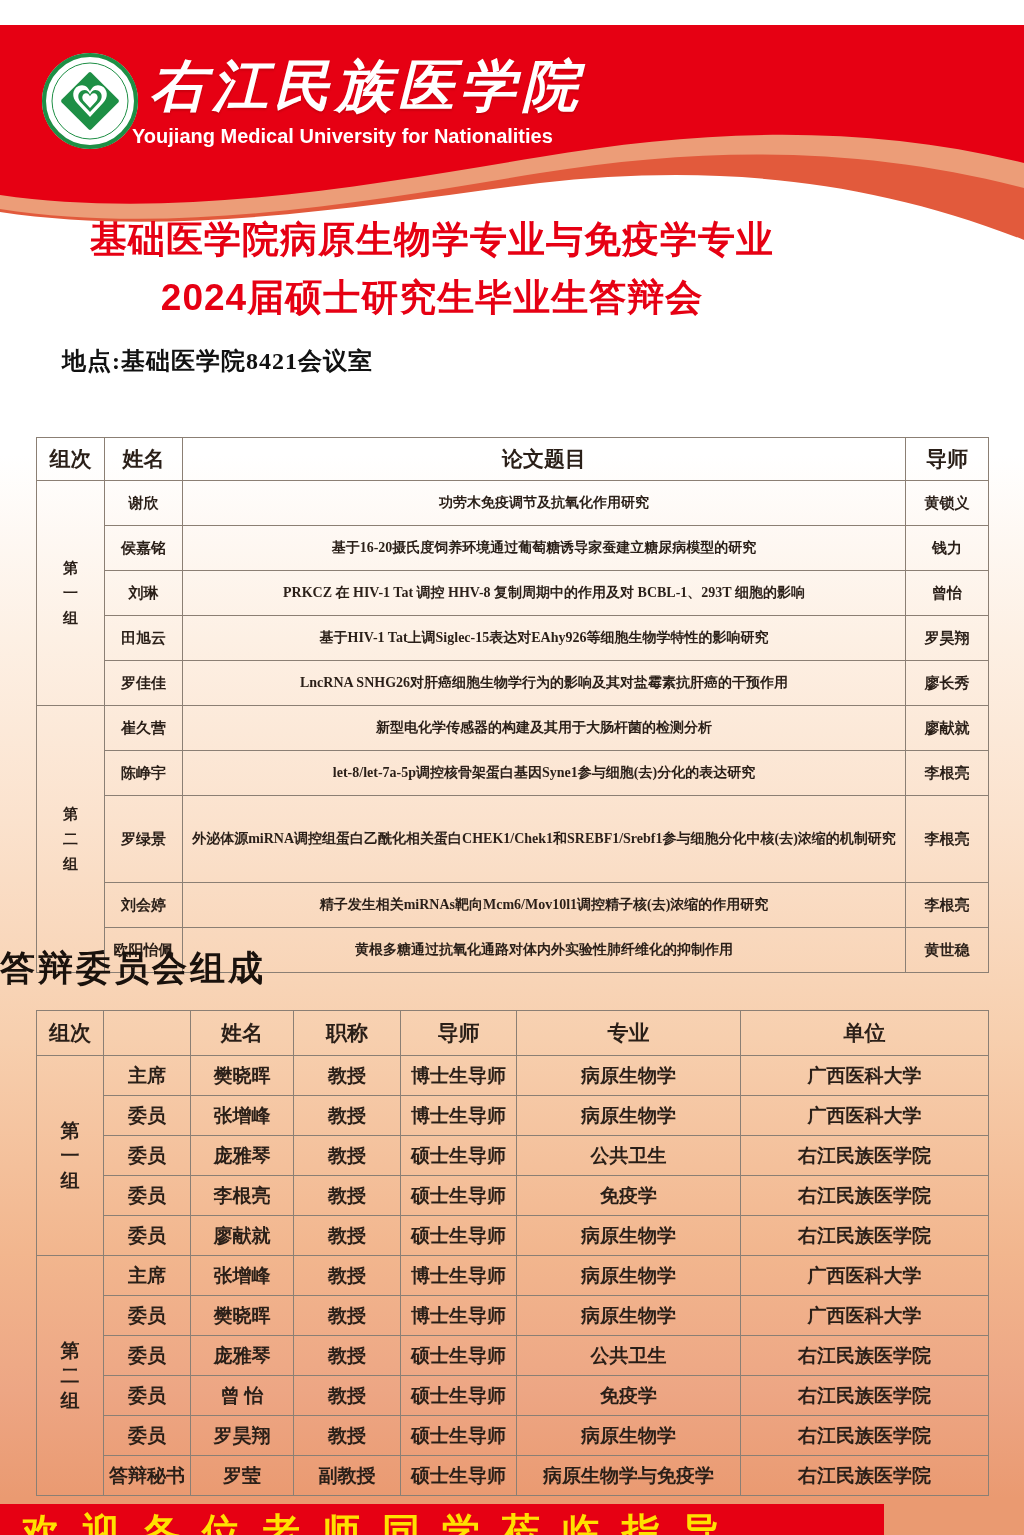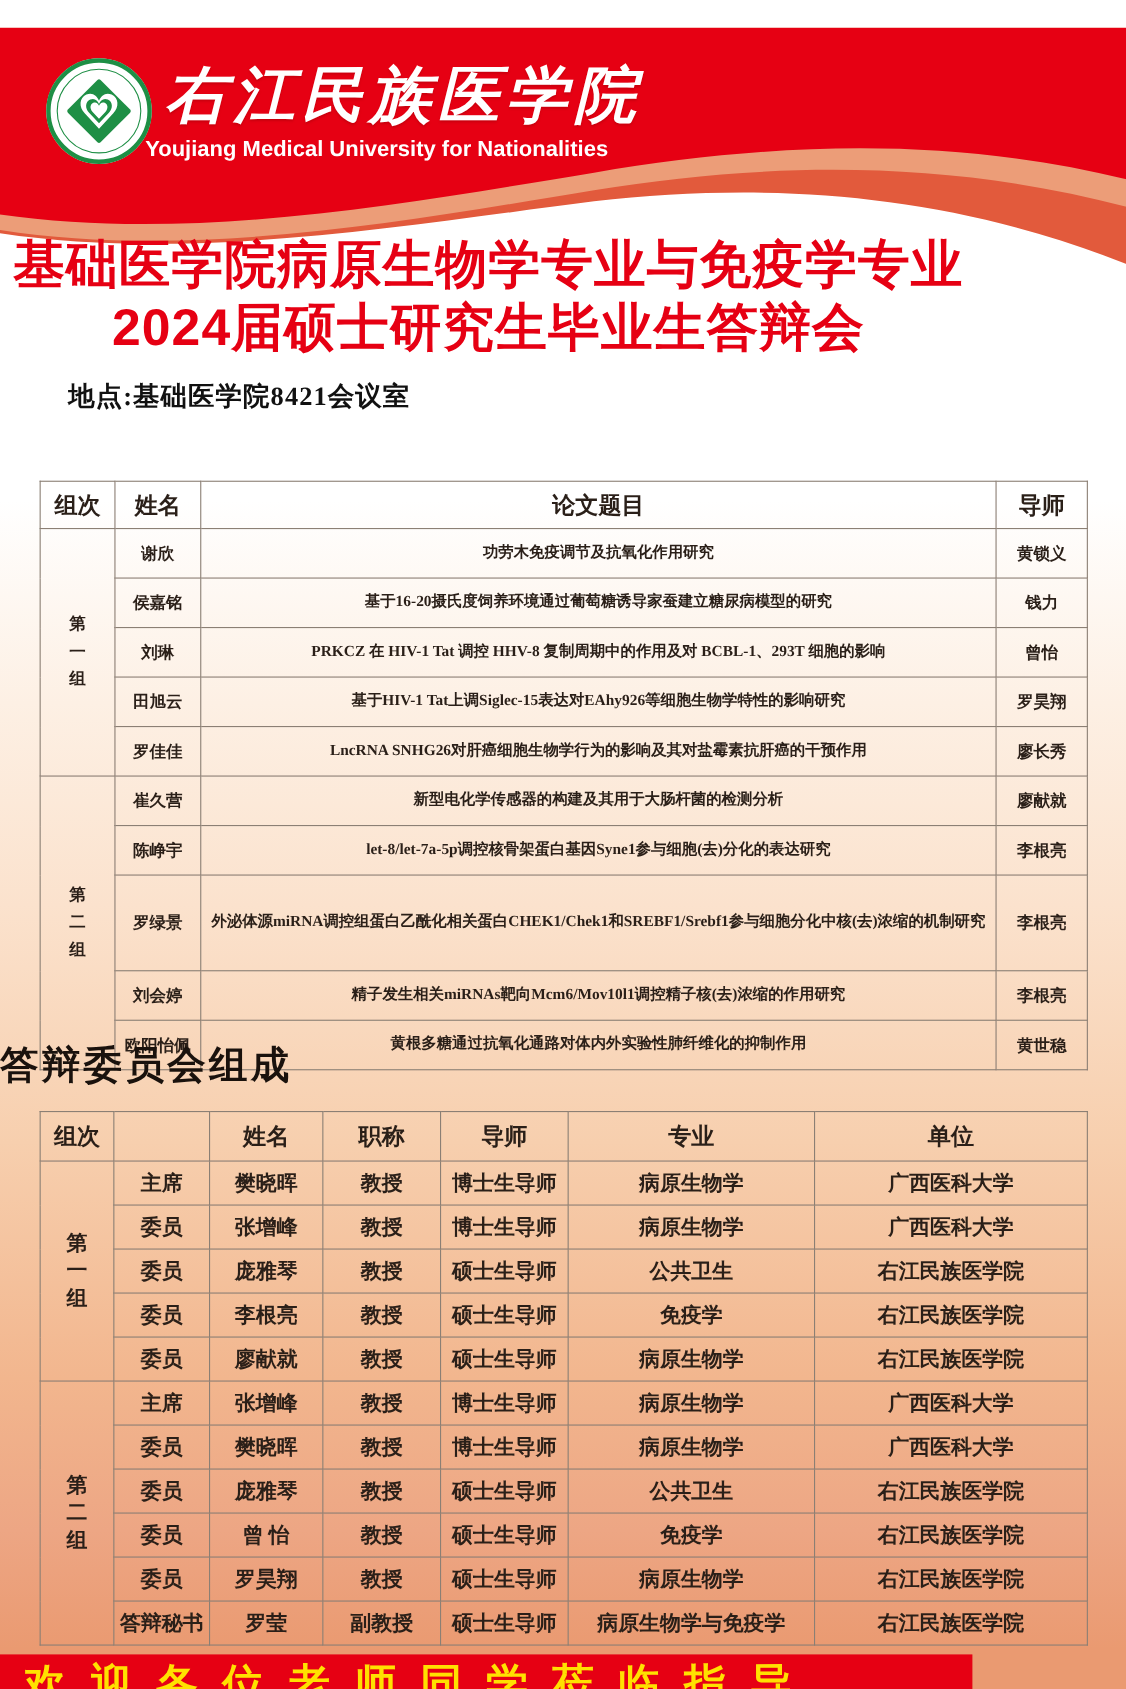--- a/index.html
+++ b/index.html
@@ -22,23 +22,23 @@
     font-size:56px;font-weight:900;font-style:italic;letter-spacing:6px;
     text-shadow:0 2px 2px rgba(120,0,0,.25);white-space:nowrap;
   }
   .uni-en{
     position:absolute;top:100px;left:132px;width:560px;
     color:#ffffff;font-family:"Liberation Sans",sans-serif;
     font-size:20px;font-weight:700;white-space:nowrap;
   }
   
   .main-title{
-    position:absolute;top:186px;left:12px;width:864px;text-align:center;
+    position:absolute;top:186px;left:0;width:864px;text-align:center;
     font-family:"Liberation Sans","DejaVu Sans",sans-serif;
-    font-weight:900;font-size:47px;line-height:58px;color:#e60013;
+    font-weight:900;font-size:37px;line-height:58px;color:#e60013;
     letter-spacing:1px;
   }
   .info-block{
     position:absolute;top:318px;left:62px;
     font-size:24px;font-weight:700;color:#111111;line-height:37px;
     letter-spacing:1px;
   }
   
   table{border-collapse:collapse;table-layout:fixed;}
   td,th{

